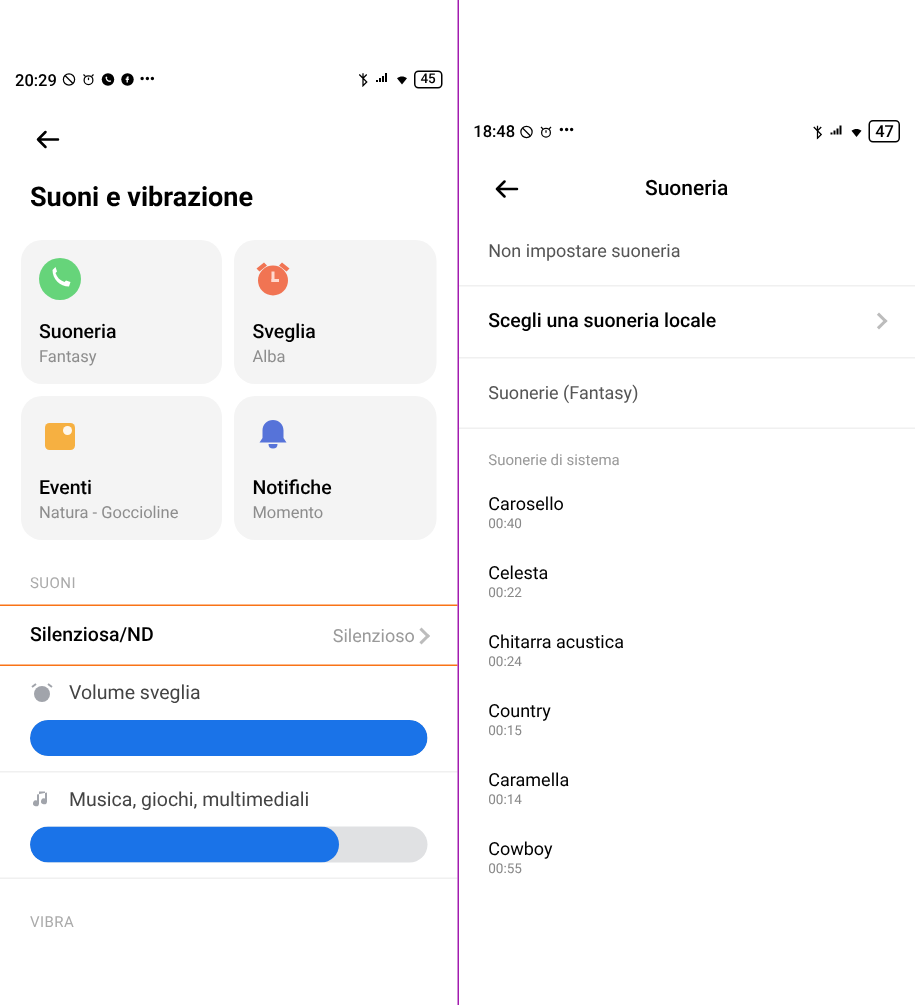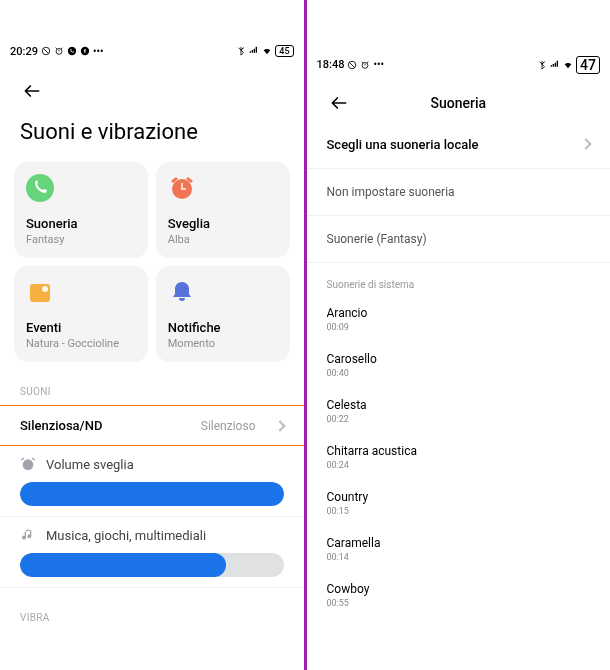--- a/index.html
+++ b/index.html
@@ -6,43 +6,43 @@
   body {
     width: 610px;
     height: 670px;
     display: flex;
     font-family: -apple-system, BlinkMacSystemFont, "Segoe UI", Roboto, sans-serif;
     background: #fff;
     color: #000;
     overflow: hidden;
   }
   .screen { flex: 1; display: flex; flex-direction: column; position: relative; justify-content: center; }
-  .screen + .screen { border-left: 3px solid #a21caf; }
+  .screen + .screen { border-left: 1px solid #a21caf; }
   .status-bar {
     height: 22px;
     display: flex;
     justify-content: space-between;
     align-items: center;
     padding: 2px 10px 0;
     font-size: 11px;
     font-weight: 500;
   }
   .status-left, .status-right { display: flex; align-items: center; gap: 3px; }
   .status-icon-sm { width: 10px; height: 10px; fill: #000; }
   .back-btn {
     margin: 16px 0 0 18px;
     width: 28px;
     height: 28px;
     display: flex;
     align-items: center;
     justify-content: center;
   }
   .page-title {
-    font-size: 22px;
-    font-weight: 400;
+    font-size: 18px;
+    font-weight: 700;
     padding: 14px 20px 18px;
   }
   .tile-grid {
     display: grid;
     grid-template-columns: 1fr 1fr;
     gap: 8px;
     padding: 0 14px;
   }
   .tile {
     background: #f4f4f4;
@@ -66,21 +66,21 @@
     align-items: center;
     padding: 12px 20px;
     border-bottom: 1px solid #f97316;
   }
   .row-title { font-size: 13px; font-weight: 500; }
   .row-value {
     font-size: 12px;
     color: #9a9a9a;
     display: flex;
     align-items: center;
-    gap: 20px;
+    gap: 0;
   }
   .chevron { width: 8px; height: 8px; border-top: 2px solid #bcbcbc; border-right: 2px solid #bcbcbc; transform: rotate(45deg); }
   .slider-block { padding: 10px 20px; border-bottom: 1px solid #f0f0f0; }
   .slider-head { display: flex; align-items: center; gap: 10px; margin-bottom: 10px; }
   .slider-head svg { width: 16px; height: 16px; }
   .slider-label { font-size: 13px; color: #444; }
   .slider-track {
     width: 100%;
     height: 24px;
     background: #e0e1e3;
@@ -256,53 +256,49 @@
     <div class="status-right">
       <svg class="status-icon-sm" viewBox="0 0 24 24">
           <path d="M12 2v20l6-6-6-6 6-6-6 6-6-6" fill="none" stroke="#000" stroke-width="2"></path>
         </svg>
       <svg class="status-icon-sm" viewBox="0 0 24 24">
           <path d="M2 20h4v-4H2zm6 0h4v-8H8zm6 0h4V8h-4zm6 0h4V2h-4z" fill="#000" transform="scale(0.8)"></path>
         </svg>
       <svg class="status-icon-sm" viewBox="0 0 24 24">
           <path d="M12 20l8-10c-5-4-11-4-16 0z" fill="#000"></path>
         </svg>
-      <span style="border:1px solid #000;border-radius:3px;padding:0 3px;font-size:14px;"><span>47</span></span>
+      <span style="border:1px solid #000;border-radius:3px;padding:0 3px;font-size:11px;"><span>47</span></span>
     </div>
   </div>
 
   <div class="s2-header" style="position:relative;">
     <div class="back-btn">
       <svg width="20" height="20" viewBox="0 0 24 24">
           <path d="M20 12H4m6-6l-6 6 6 6" fill="none" stroke="#000" stroke-width="2" stroke-linecap="round" stroke-linejoin="round"></path>
         </svg>
     </div>
     <div class="s2-title">Suoneria</div>
   </div>
 
   <div class="s2-row">
+    <span class="s2-sub">Non impostare suoneria</span>
+  </div>
+
+  <div class="s2-row">
     <span class="s2-row-title">Scegli una suoneria locale</span>
     <span class="chevron"></span>
   </div>
 
   <div class="s2-row">
-    <span class="s2-sub">Non impostare suoneria</span>
-  </div>
-
-  <div class="s2-row">
     <span class="s2-sub">Suonerie (Fantasy)</span>
   </div>
 
   <div class="s2-small-header">Suonerie di sistema</div>
 
   <div>
-      <div class="rt-item">
-        <div class="rt-name">Arancio</div>
-        <div class="rt-dur">00:09</div>
-      </div>
       <div class="rt-item">
         <div class="rt-name">Carosello</div>
         <div class="rt-dur">00:40</div>
       </div>
       <div class="rt-item">
         <div class="rt-name">Celesta</div>
         <div class="rt-dur">00:22</div>
       </div>
       <div class="rt-item">
         <div class="rt-name">Chitarra acustica</div>

